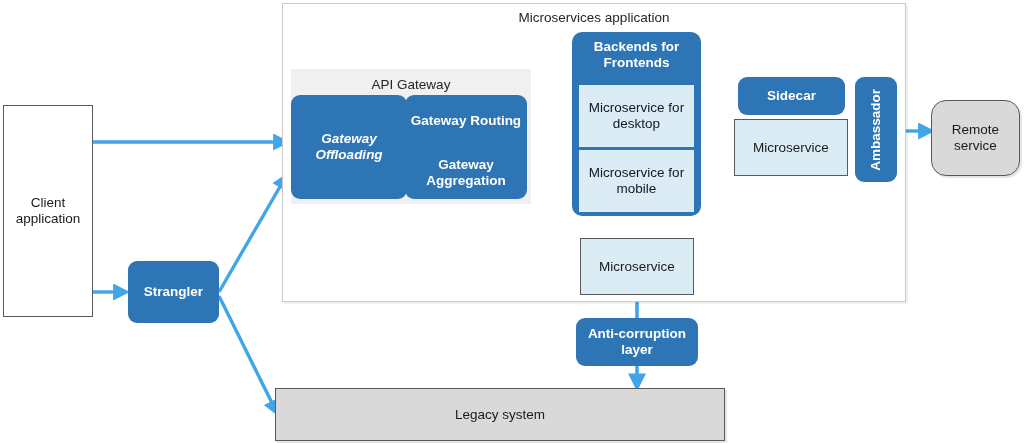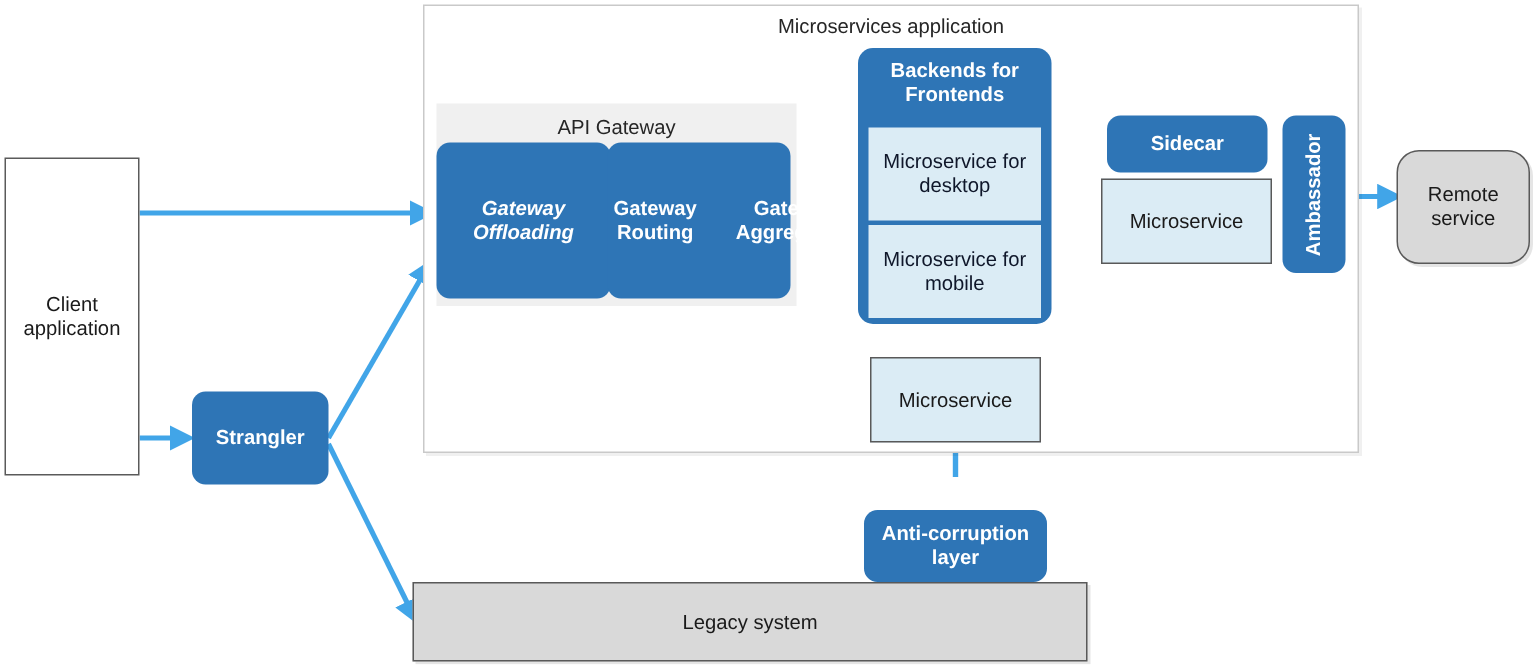--- a/index.html
+++ b/index.html
@@ -76,21 +76,21 @@
   .blue-box {
     background: #2E75B6;
     color: #ffffff;
     font-weight: bold;
     font-size: 13.5px;
     border-radius: 9px;
   }
 
   
   .split-box {
-    flex-direction: row;
+    flex-direction: column;
     padding: 0;
     justify-content: stretch;
   }
   .split-half {
     flex: 1 1 50%;
     display: flex;
     align-items: center;
     justify-content: center;
     text-align: center;
     padding: 0 4px;
@@ -257,21 +257,21 @@
   </div>
 
   <div class="node gray-box" style="left:931px; top:100px; width:89px; height:76px;border-radius:15px;">
     <span>Remote service</span>
   </div>
 
   <div class="node svc-box" style="left:580px; top:238px; width:114px; height:57px;">
     <span>Microservice</span>
   </div>
 
-  <div class="node blue-box" style="left:576px; top:318px; width:122px; height:48px; padding:0 6px;margin-top:22px;">
+  <div class="node blue-box" style="left:576px; top:318px; width:122px; height:48px; padding:0 6px;">
     <span>Anti-corruption layer</span>
   </div>
 
   <div class="node gray-box" style="left:275px; top:388px; width:450px; height:53px;">
     <span>Legacy system</span>
   </div>
 
 </div>
 
 </body></html>

